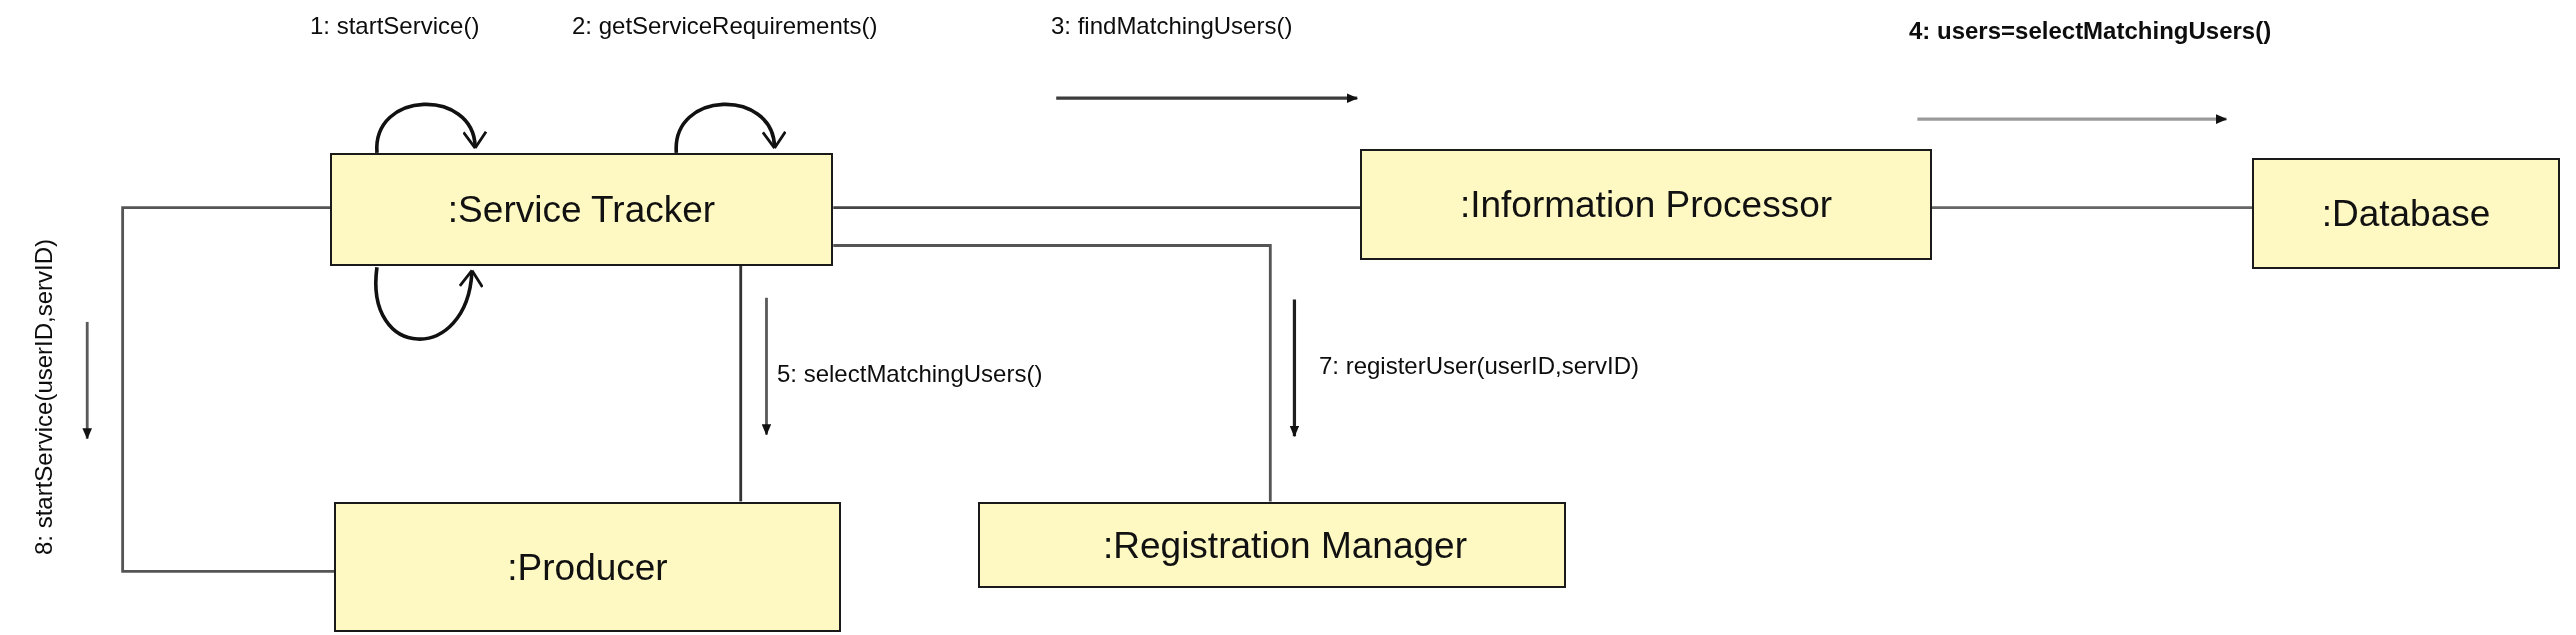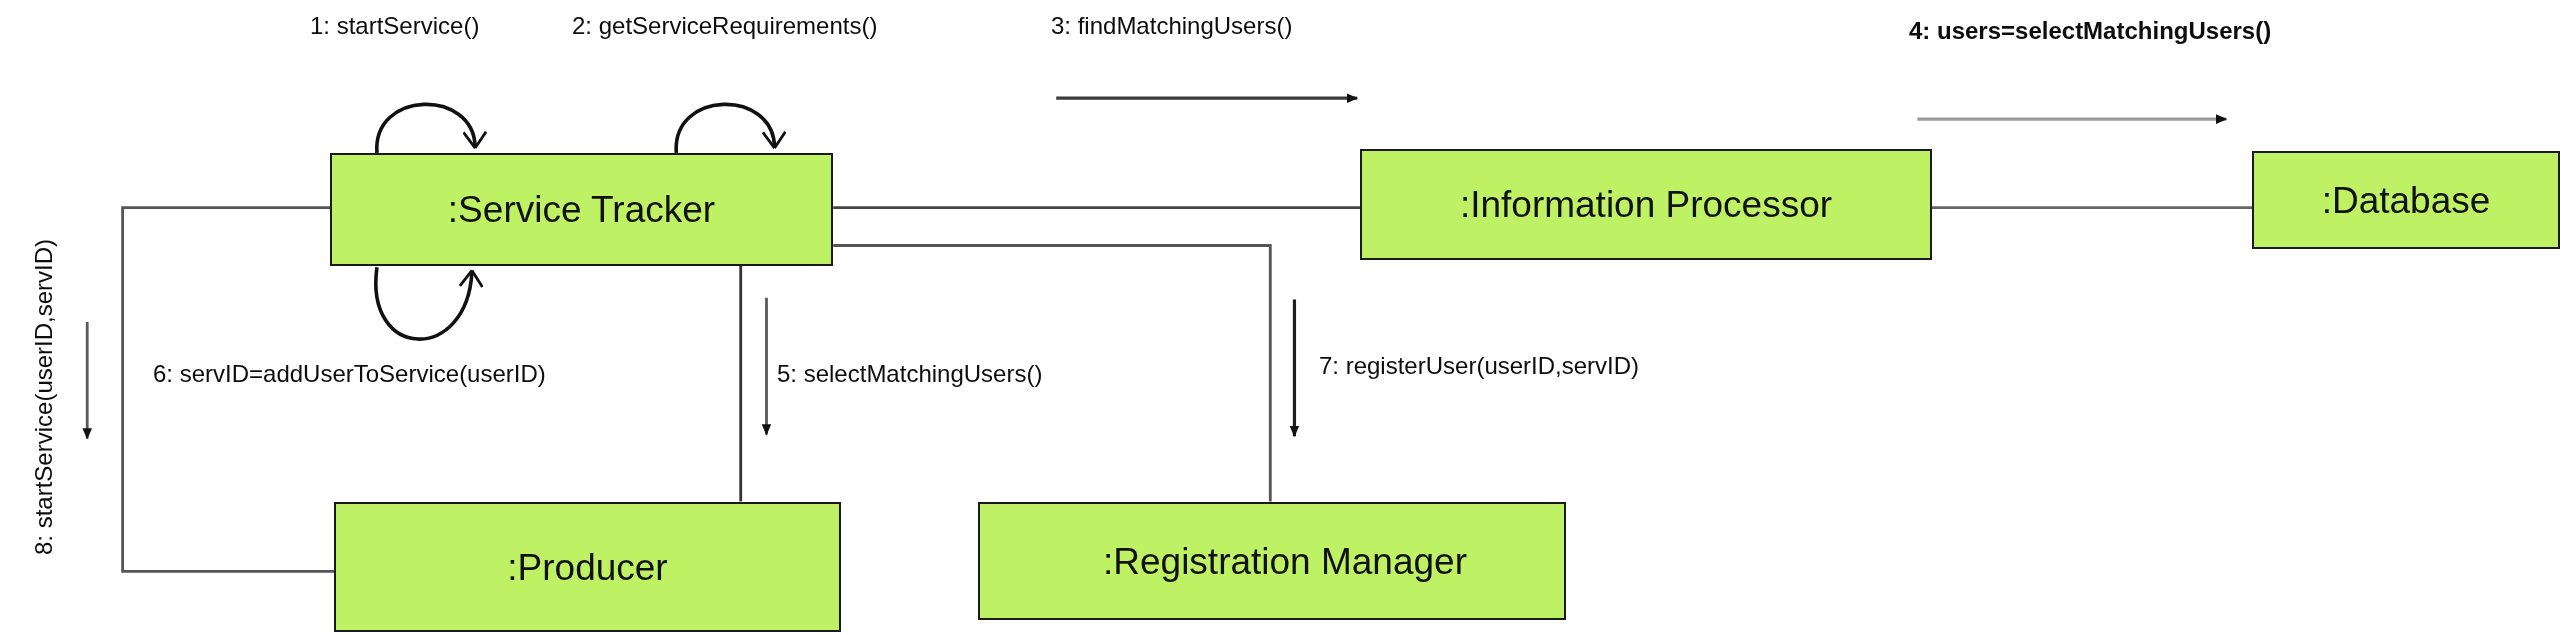--- a/index.html
+++ b/index.html
@@ -23,21 +23,21 @@
     position: absolute;
     left: 0;
     top: 0;
     width: 2576px;
     height: 635px;
     pointer-events: none;
   }
   .obj-box {
     position: absolute;
     box-sizing: border-box;
-    background: #bef264;
+    background: #fef9c3;
     border: 2.4px solid #1a1a1a;
     display: flex;
     align-items: center;
     justify-content: center;
   }
   .obj-label {
     font-family: "Liberation Sans", sans-serif;
     font-size: 37px;
     line-height: 1;
     color: #111111;
@@ -100,42 +100,41 @@
   </svg>
 
   <div class="obj-box" style="left:330px; top:153px; width:503px; height:113px;">
     <span class="obj-label">:Service Tracker</span>
   </div>
 
   <div class="obj-box" style="left:1360px; top:149px; width:572px; height:111px;">
     <span class="obj-label">:Information Processor</span>
   </div>
 
-  <div class="obj-box" style="left:2252px; top:151px; width:308px; height:98px;">
+  <div class="obj-box" style="left:2252px; top:158px; width:308px; height:111px;">
     <span class="obj-label">:Database</span>
   </div>
 
   <div class="obj-box" style="left:334px; top:502px; width:507px; height:130px;">
     <span class="obj-label">:Producer</span>
   </div>
 
-  <div class="obj-box" style="left:978px; top:502px; width:588px; height:118px;padding-left:26px;">
+  <div class="obj-box" style="left:978px; top:502px; width:588px; height:86px;padding-left:26px;">
     <span class="obj-label">:Registration Manager</span>
   </div>
 
   <div class="msg-label" style="left:310px; top:13px;">1: startService()</div>
 
   <div class="msg-label" style="left:572px; top:13px;">2: getServiceRequirements()</div>
 
   <div class="msg-label" style="left:1051px; top:13px;">3: findMatchingUsers()</div>
 
   <div class="msg-label" style="left:1909px; top:17.7px;font-weight:bold;">4: users=selectMatchingUsers()</div>
 
   <div class="msg-label" style="left:777px; top:361px;">5: selectMatchingUsers()</div>
 
-  <div class="msg-label" style="left:153px; top:361px;">6: servID=addUserToService(userID)</div>
 
   <div class="msg-label" style="left:1319px; top:353px;">7: registerUser(userID,servID)</div>
 
   <div class="msg-label vertical" style="left:31px; top:555px;">8: startService(userID,servID)</div>
 
 </div>
 
 
 </body></html>

